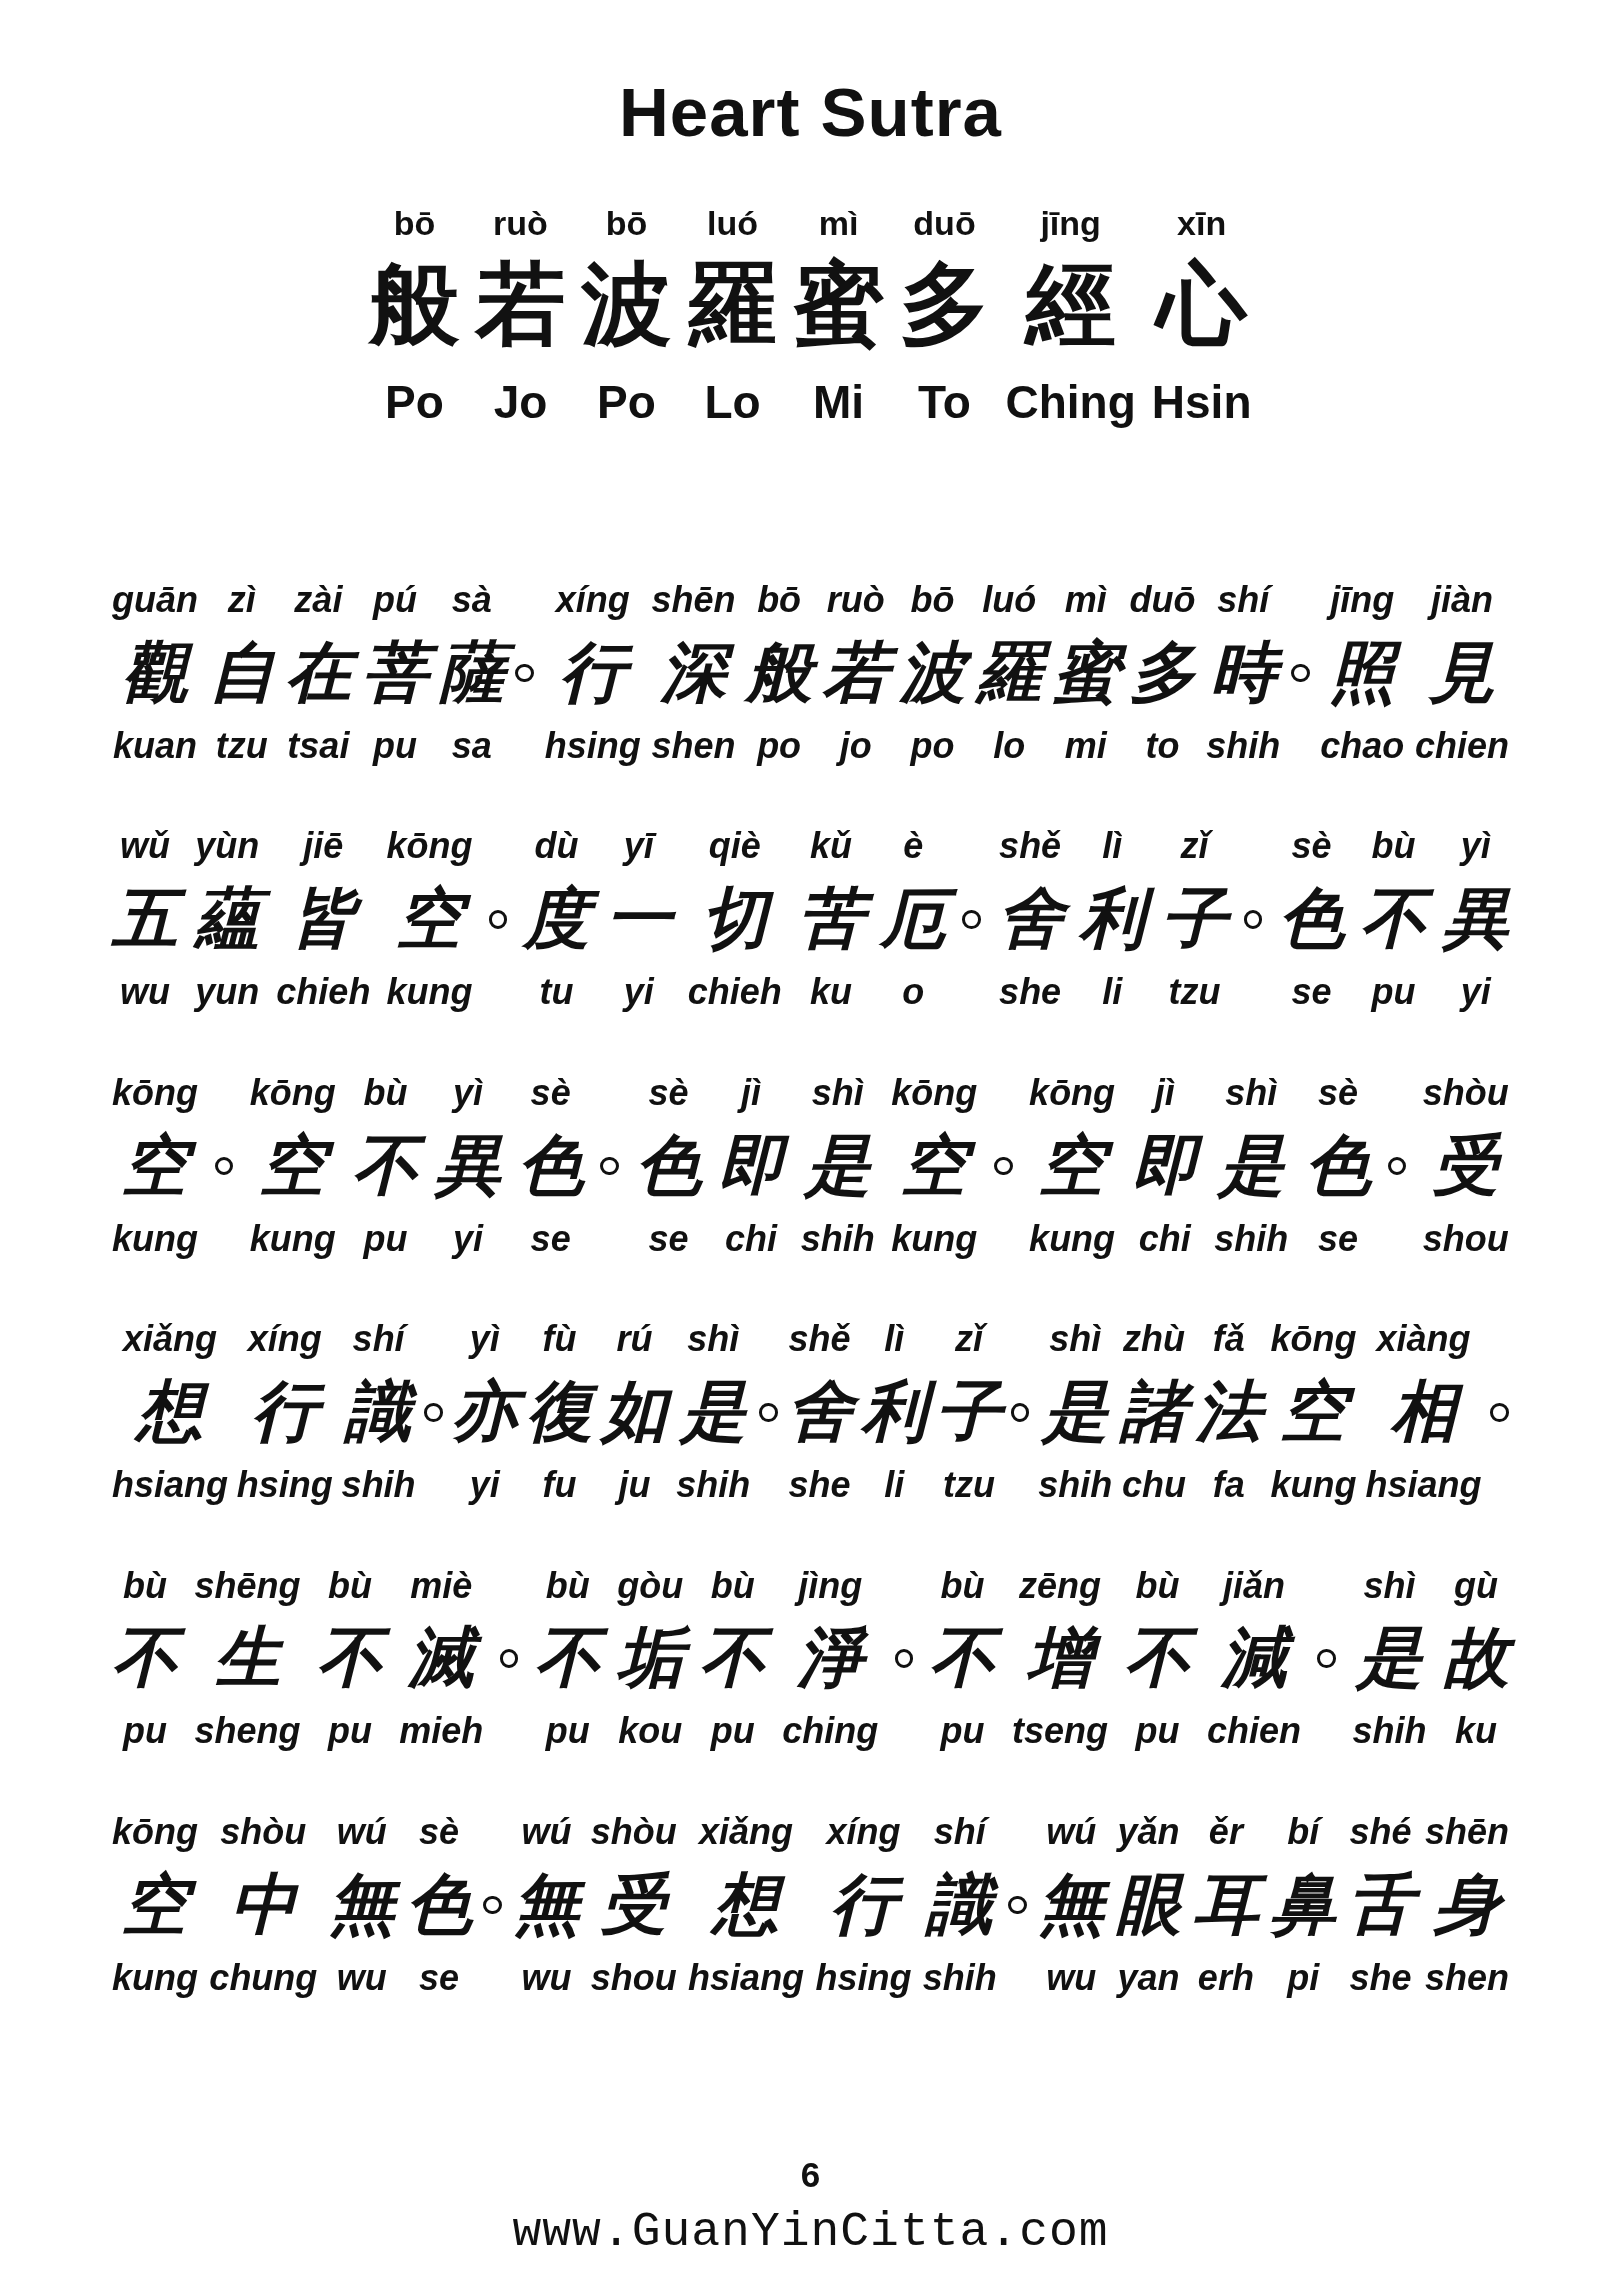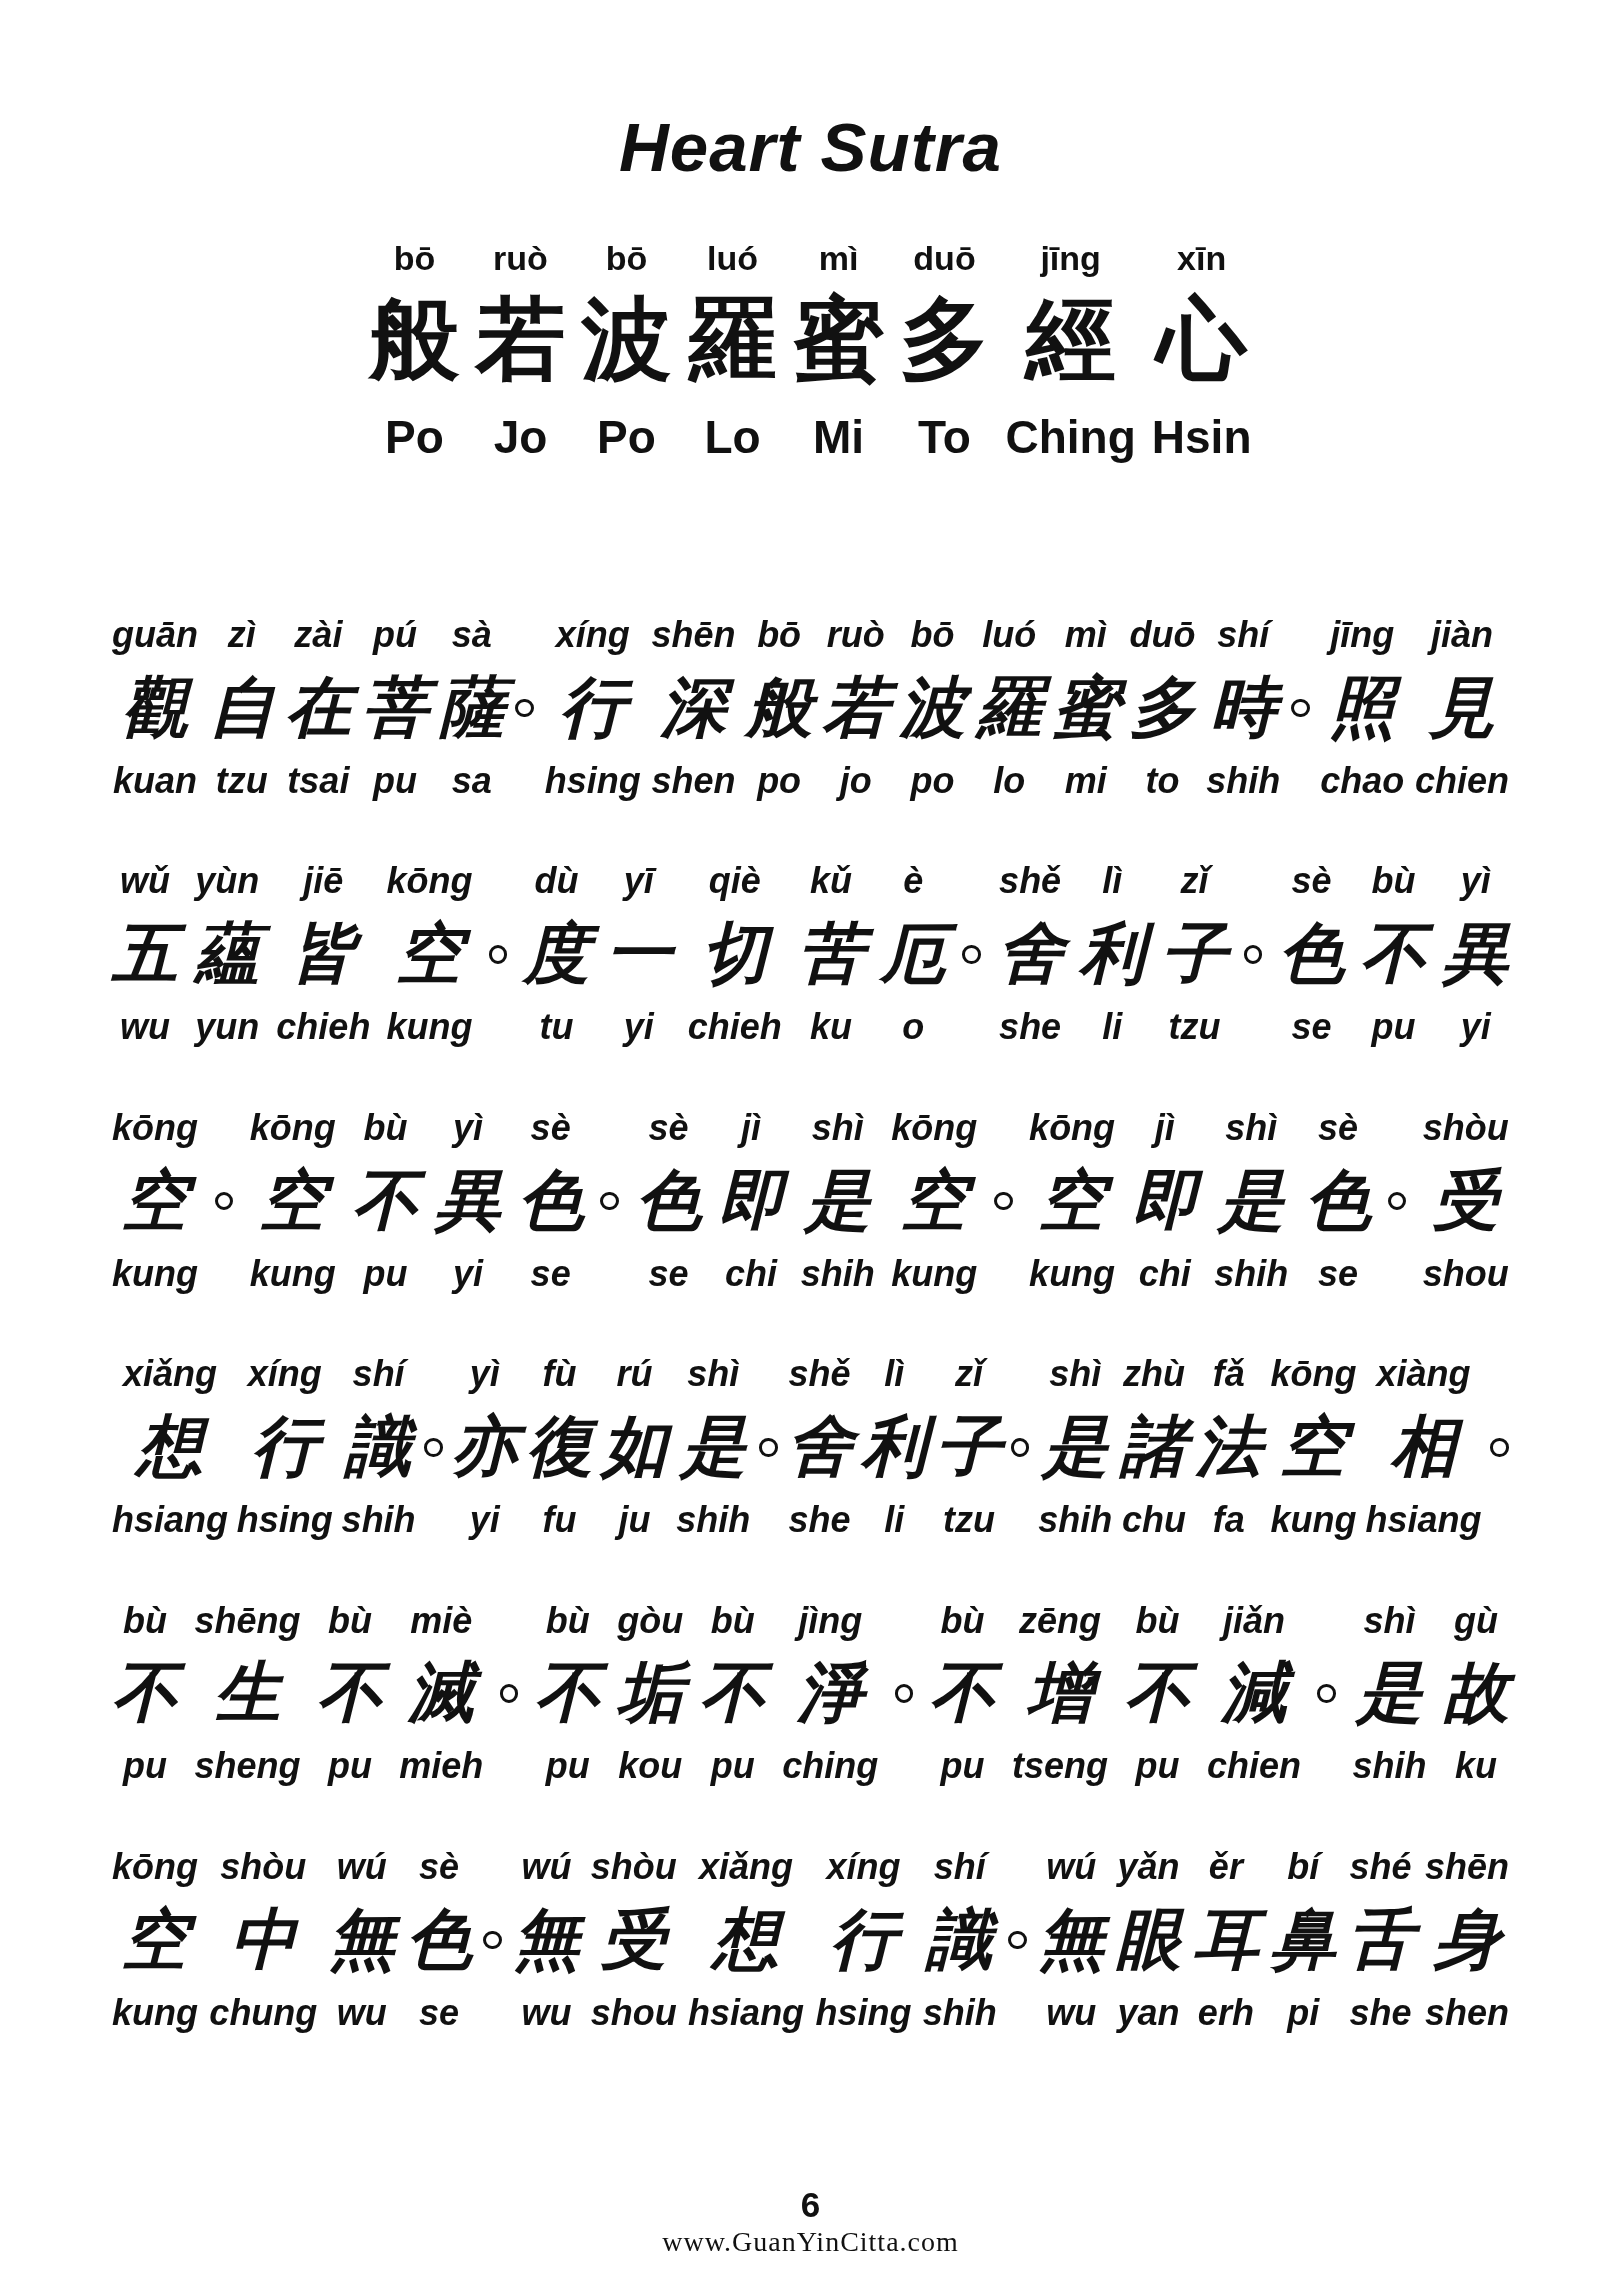--- a/index.html
+++ b/index.html
@@ -13,29 +13,28 @@
     height: 2293px;
     margin: 0 auto;
     background: #ffffff;
     color: #111111;
     font-family: "Liberation Sans", sans-serif;
     box-sizing: border-box;
     padding: 0 112px;
     overflow: hidden;
   }
   h1.doc-title {
-    margin: 0;
-    padding-top: 113px;
+    margin: 8px;
+    padding-top: 70px;
     text-align: center;
     font-family: "Liberation Sans", sans-serif;
     font-weight: bold;
     font-size: 69px;
     line-height: 1;
     letter-spacing: 1px;
-    font-style: italic;
   }
   
   .block {
     display: flex;
     justify-content: space-between;
     align-items: stretch;
   }
   .col {
     display: flex;
     flex-direction: column;
@@ -116,23 +115,23 @@
     bottom: 37px;
     text-align: center;
   }
   .page-number {
     font-family: "Liberation Sans", sans-serif;
     font-weight: bold;
     font-size: 35px;
     line-height: 1;
   }
   .website {
-    margin-top: 6px;
-    font-family: Liberation Serif, serif;
-    font-size: 28px;
+    margin-top: 16px;
+    font-family: Liberation Mono, monospace;
+    font-size: 48px;
     line-height: 1;
     letter-spacing: 1px;
   }
 </style>
 </head>
 <body>
 
 <div class="page">
 
   <header>

